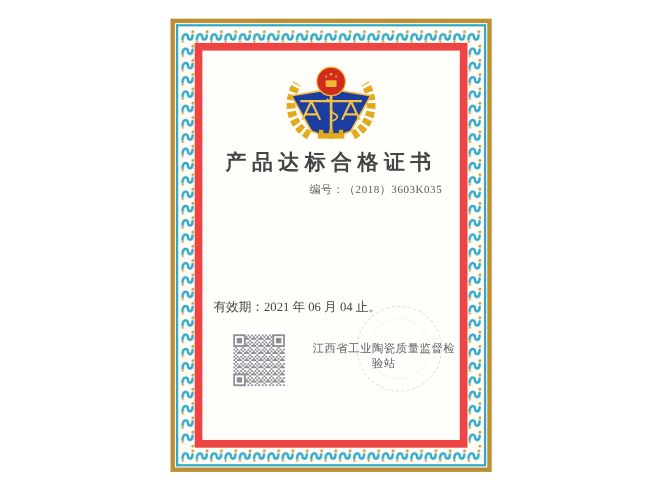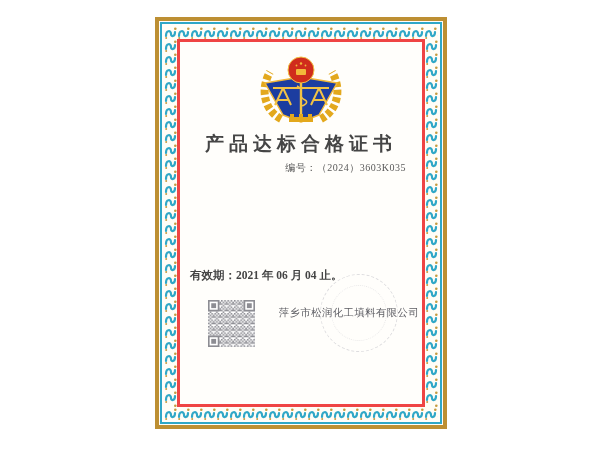--- a/index.html
+++ b/index.html
@@ -11,36 +11,36 @@
   .cert { position:absolute; left:155px; top:17px; width:292px; height:412px;
     border:4px solid #bd8f33; background:#fffdf9; padding:1px; }
   .teal-frame { width:100%; height:100%; border:2px solid #2fa7c7; padding:2px; }
   .ornate { position:relative; width:100%; height:100%; }
   .ornate svg.strip { position:absolute; display:block; }
   .strip.top    { left:0; top:0; width:100%; height:13px; }
   .strip.bottom { left:0; bottom:0; width:100%; height:13px; }
   .strip.left   { left:0; top:13px; width:13px; height:calc(100% - 26px); }
   .strip.right  { right:0; top:13px; width:13px; height:calc(100% - 26px); }
   .inner { position:absolute; left:13px; top:13px; right:13px; bottom:13px;
-    border:3px solid #ef4444; background:#fffefb; }
+    border:7px solid #ef4444; background:#fffefb; }
   .content { position:relative; width:100%; height:100%; }
 
   
   .emblem { position:absolute; left:50%; transform:translateX(-50%); top:13px; }
   .title { position:absolute; top:89px; width:100%; text-align:center;
     font-size:19px; font-weight:600; letter-spacing:5px; color:#454545; }
   .cert-no { position:absolute; top:119px; right:16px;
     font-size:10px; letter-spacing:0.5px; color:#5a5a5a; }
   .company { position:absolute; top:139px; left:10px; right:10px;
     font-size:11.5px; font-weight:bold; color:#4a4a4a; }
   .body-text { position:absolute; top:157px; left:10px; right:9px;
     font-size:11.3px; line-height:16.4px; color:#4c4c4c;
     text-indent:2em; text-align:justify; }
   .validity { position:absolute; top:226px; left:10px;
-    font-size:11.5px; font-weight:bold; color:#444444; }
+    font-size:11.5px; font-weight:normal; color:#444444; }
   .qr { position:absolute; left:28px; top:257px; width:47px; height:49px; }
   .issuer { position:absolute; top:264px; left:98px; right:2px; text-align:center;
     font-size:10.3px; color:#5c5c62; letter-spacing:0.5px; }
   .issue-date { position:absolute; top:302px; left:98px; right:2px; text-align:center;
     font-size:10.3px; color:#5c5c62; letter-spacing:1px; }
   .stamp { position:absolute; left:140px; top:232px; width:78px; height:78px;
     border:1px dashed rgba(160,160,172,0.35); border-radius:50%;
     transform:rotate(-18deg); }
   .stamp::before { content:""; position:absolute; left:10px; top:10px; right:10px; bottom:10px;
     border:1px dotted rgba(160,160,172,0.22); border-radius:50%; }
@@ -106,21 +106,21 @@
               <rect x="55" y="59" width="4" height="3" fill="#e3a81c"></rect>
               <circle cx="48" cy="15" r="13" fill="#d02c1c" stroke="#f2c245" stroke-width="1"></circle>
               <rect x="43" y="14" width="10" height="6" rx="1" fill="#f2b83a"></rect>
               <circle cx="48" cy="8.5" r="1.2" fill="#f2b83a"></circle>
               <circle cx="43.5" cy="10.5" r="0.9" fill="#f2b83a"></circle>
               <circle cx="52.5" cy="10.5" r="0.9" fill="#f2b83a"></circle>
             </svg>
 
             <div class="title">产品达标合格证书</div>
 
-            <div class="cert-no">编号：（2024）3603K035</div>
+            <div class="cert-no">编号：（2018）3603K035</div>
 
 
 
             <div class="validity">有效期：2021 年 06 月 04 止。</div>
 
             <div class="stamp"></div>
 
             <svg class="qr" viewBox="0 0 29 29">
               <rect x="0" y="0" width="29" height="29" fill="url(#qrm)"></rect>
               <g fill="#8d8d93">
@@ -133,21 +133,21 @@
                 <rect x="23" y="1" width="5" height="5"></rect>
                 <rect x="1" y="23" width="5" height="5"></rect>
               </g>
               <g fill="#8d8d93">
                 <rect x="2" y="2" width="3" height="3"></rect>
                 <rect x="24" y="2" width="3" height="3"></rect>
                 <rect x="2" y="24" width="3" height="3"></rect>
               </g>
             </svg>
 
-            <div class="issuer">萍乡市松润化工填料有限公司</div>
+            <div class="issuer">江西省工业陶瓷质量监督检验站</div>
 
 
           </div>
         </div>
       </div>
     </div>
   </div>
 </div>
 
 </body></html>

